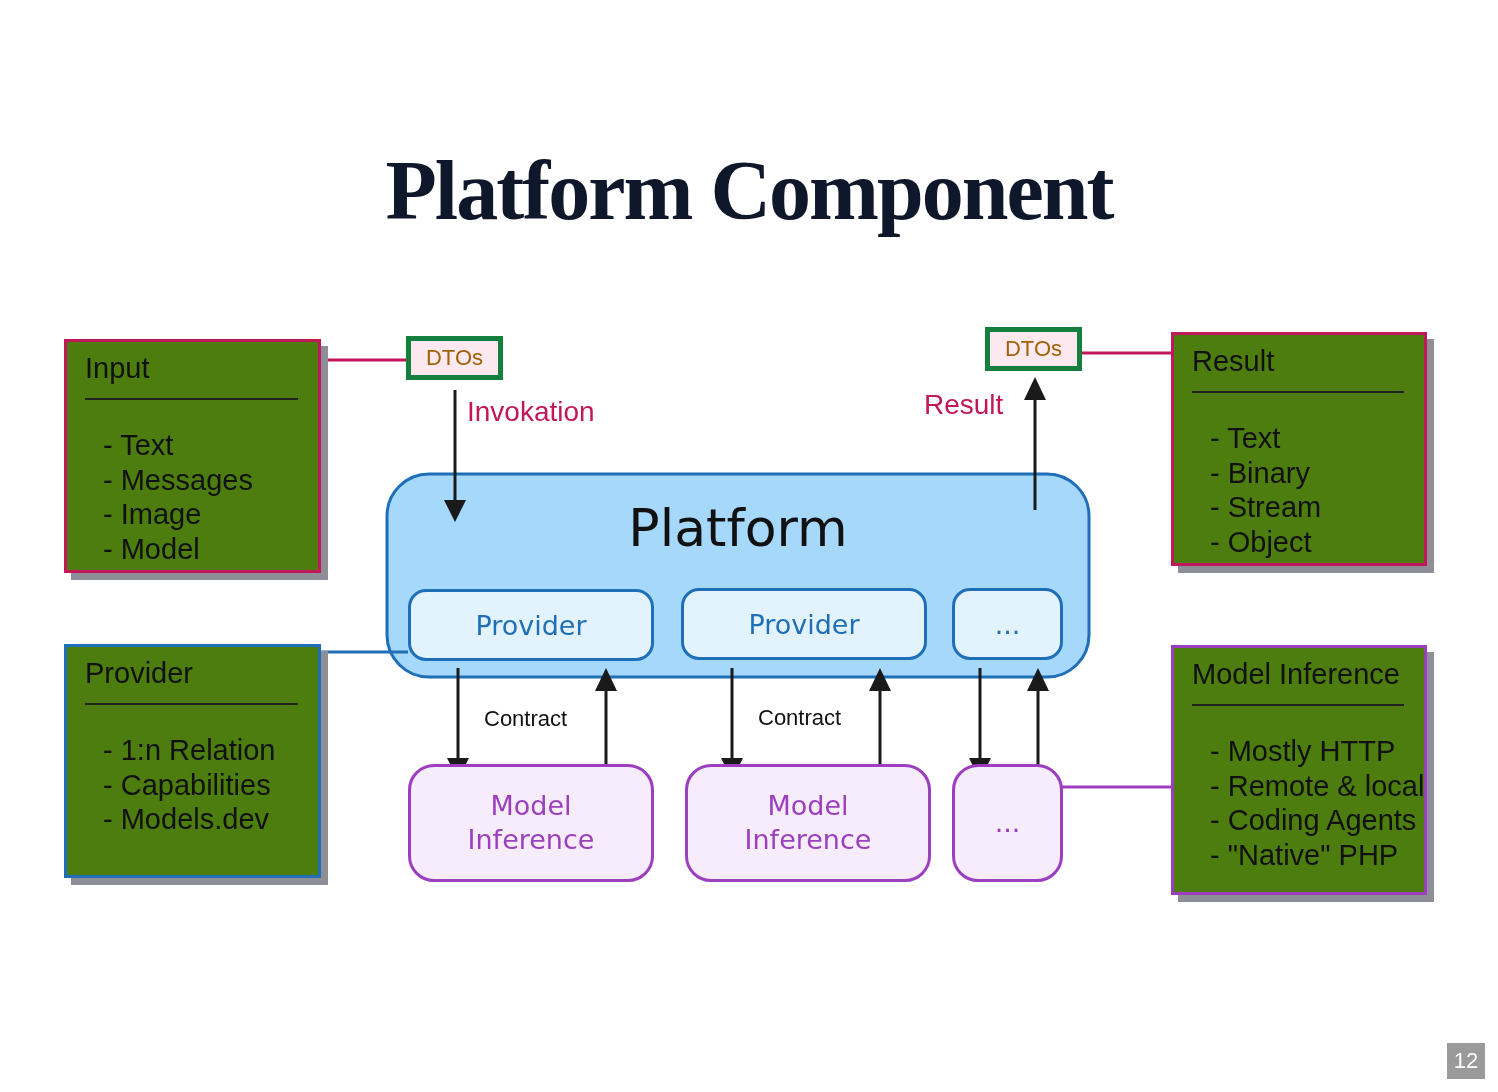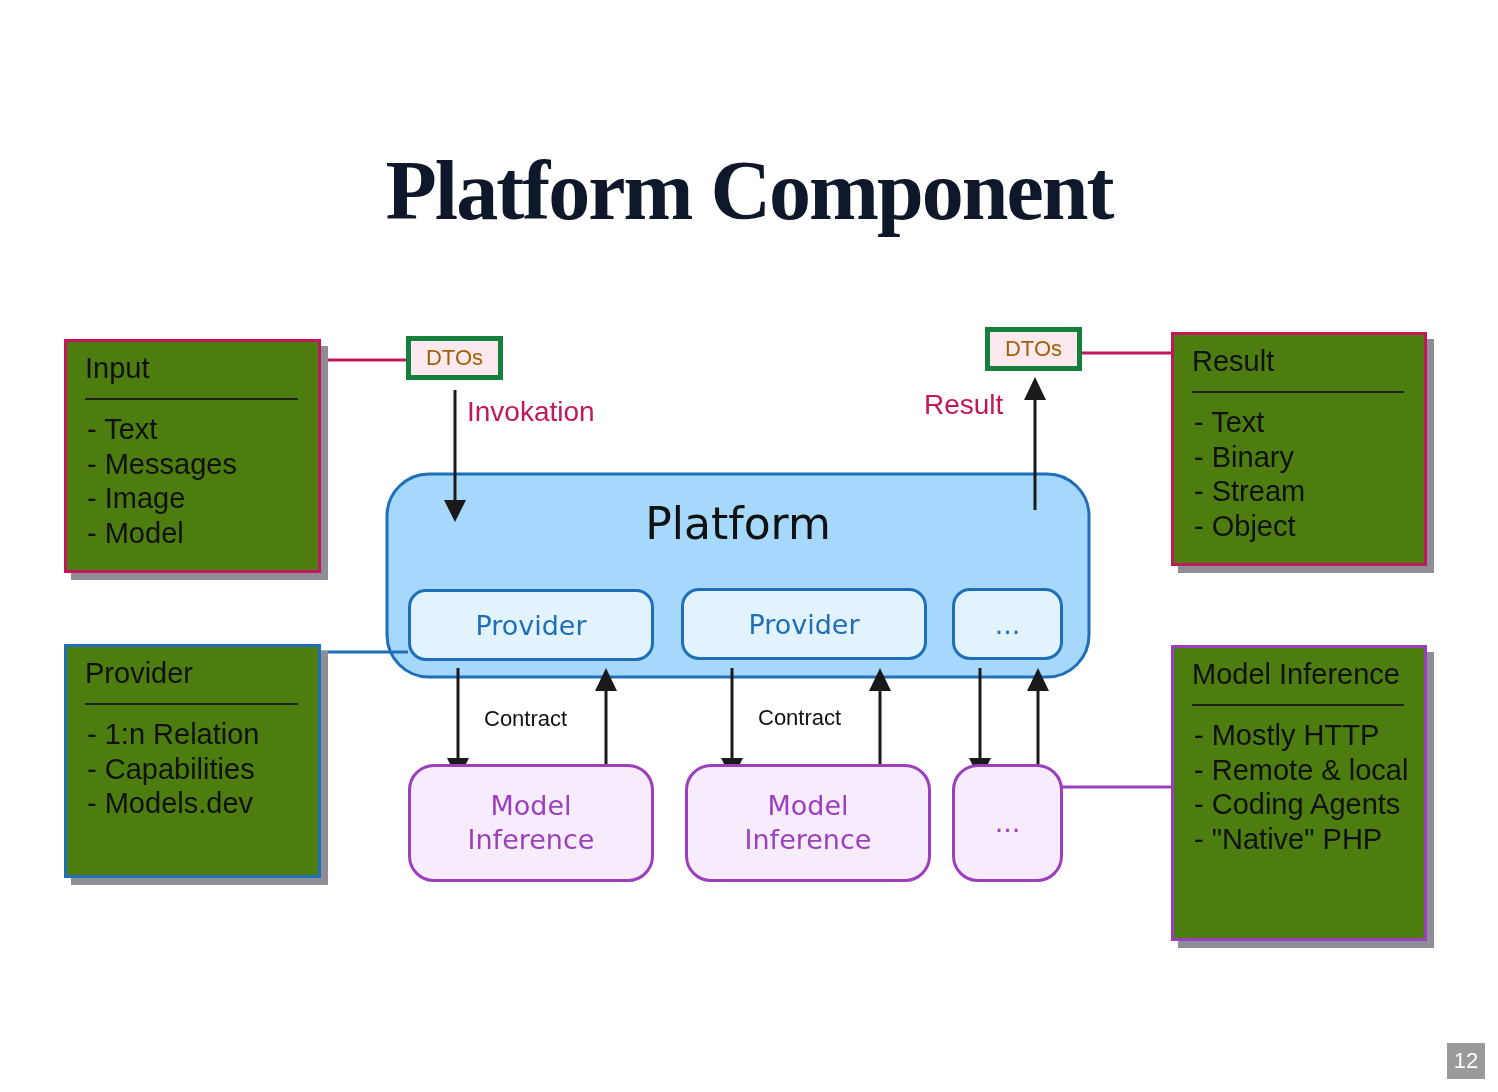--- a/index.html
+++ b/index.html
@@ -2,21 +2,21 @@
 <html><head>
   <meta charset="utf-8">
   <style>
     html, body { margin: 0; padding: 0; background: #ffffff; }
     body { width: 1498px; height: 1092px; position: relative; overflow: hidden; font-family: "Liberation Sans", sans-serif; }
     .title { position: absolute; left: 0; top: 142px; width: 1498px; text-align: center; font-family: Liberation Serif, serif; font-weight: bold; font-size: 84px; color: #0f172a; letter-spacing: -2px; }
     svg { position: absolute; left: 0; top: 0; }
     .note { position: absolute; background: #4d7c0f; box-shadow: 7px 7px 0 #8e8f96; box-sizing: border-box; border: 3px solid; }
     .note .head { position: absolute; left: 18px; top: 10px; font-size: 29px; color: #111; }
     .note .rule { position: absolute; left: 18px; right: 20px; top: 56px; height: 2px; background: #222; }
-    .note ul { list-style: none; margin: 0; padding: 0; position: absolute; left: 20px; top: 70px; }
+    .note ul { list-style: none; margin: 16px; padding: 0; position: absolute; left: 20px; top: 70px; }
     .note li { font-size: 29px; line-height: 34.5px; color: #111; white-space: nowrap; }
     .lbl { position: absolute; white-space: nowrap; }
     .dto { position: absolute; box-sizing: border-box; border: 5px solid #15803d; background: #fce8ef; color: #a16207; font-size: 22px; text-align: center; line-height: 33px; }
     .box { position: absolute; box-sizing: border-box; text-align: center; display: flex; align-items: center; justify-content: center; }
     .prov { border: 3px solid #1f6fb8; background: #e3f3fd; border-radius: 18px; color: #1f6fb8; font-family: "DejaVu Sans", sans-serif; font-size: 27px; }
     .mi { border: 3px solid #9c3fbf; background: #f7ecfb; border-radius: 26px; color: #9c3fbf; font-family: "DejaVu Sans", sans-serif; font-size: 27px; line-height: 34px; }
     .pagenum { position: absolute; left: 1447px; top: 1043px; width: 38px; height: 36px; background: #9a9a9a; color: #fff; font-size: 22px; text-align: center; line-height: 36px; }
   </style>
 </head>
 <body>
@@ -68,21 +68,21 @@
   <g>
     <line x1="980" y1="668" x2="980" y2="762" stroke="#1a1a1a" stroke-width="3"></line>
     <path d="M969,758 L991,758 L980,780 z" fill="#1a1a1a"></path>
   </g>
   <g>
     <line x1="1038" y1="778" x2="1038" y2="688" stroke="#1a1a1a" stroke-width="3"></line>
     <path d="M1027,691 L1049,691 L1038,668 z" fill="#1a1a1a"></path>
   </g>
 </svg>
 
-<div class="lbl" style="left:387px; width:702px; top:498px; text-align:center; font-family:'DejaVu Sans', sans-serif; font-size:44px; color:#111;">Platform</div>
+<div class="lbl" style="left:387px; width:702px; top:498px; text-align:center; font-family:'DejaVu Sans', sans-serif; font-size:52px; color:#111;">Platform</div>
 
 <div class="box prov" style="left:408px; top:589px; width:246px; height:72px;">
   <span>Provider</span>
 </div>
 <div class="box prov" style="left:681px; top:588px; width:246px; height:72px;">
   <span>Provider</span>
 </div>
 <div class="box prov" style="left:952px; top:588px; width:111px; height:72px;">
   <span>...</span>
 </div>
@@ -133,21 +133,21 @@
 <div class="note" style="left:64px; top:644px; width:257px; height:234px; border-color:#1f6fb8;">
   <div class="head">Provider</div>
   <div class="rule"></div>
   <ul>
     <li>- 1:n Relation</li>
     <li>- Capabilities</li>
     <li>- Models.dev</li>
   </ul>
 </div>
 
-<div class="note" style="left:1171px; top:645px; width:256px; height:296px; border-color:#9c3fbf;padding-left:43px;">
+<div class="note" style="left:1171px; top:645px; width:256px; height:250px; border-color:#9c3fbf;padding-left:43px;">
   <div class="head">Model Inference</div>
   <div class="rule"></div>
   <ul>
     <li>- Mostly HTTP</li>
     <li>- Remote &amp; local</li>
     <li>- Coding Agents</li>
     <li>- "Native" PHP</li>
   </ul>
 </div>
 

